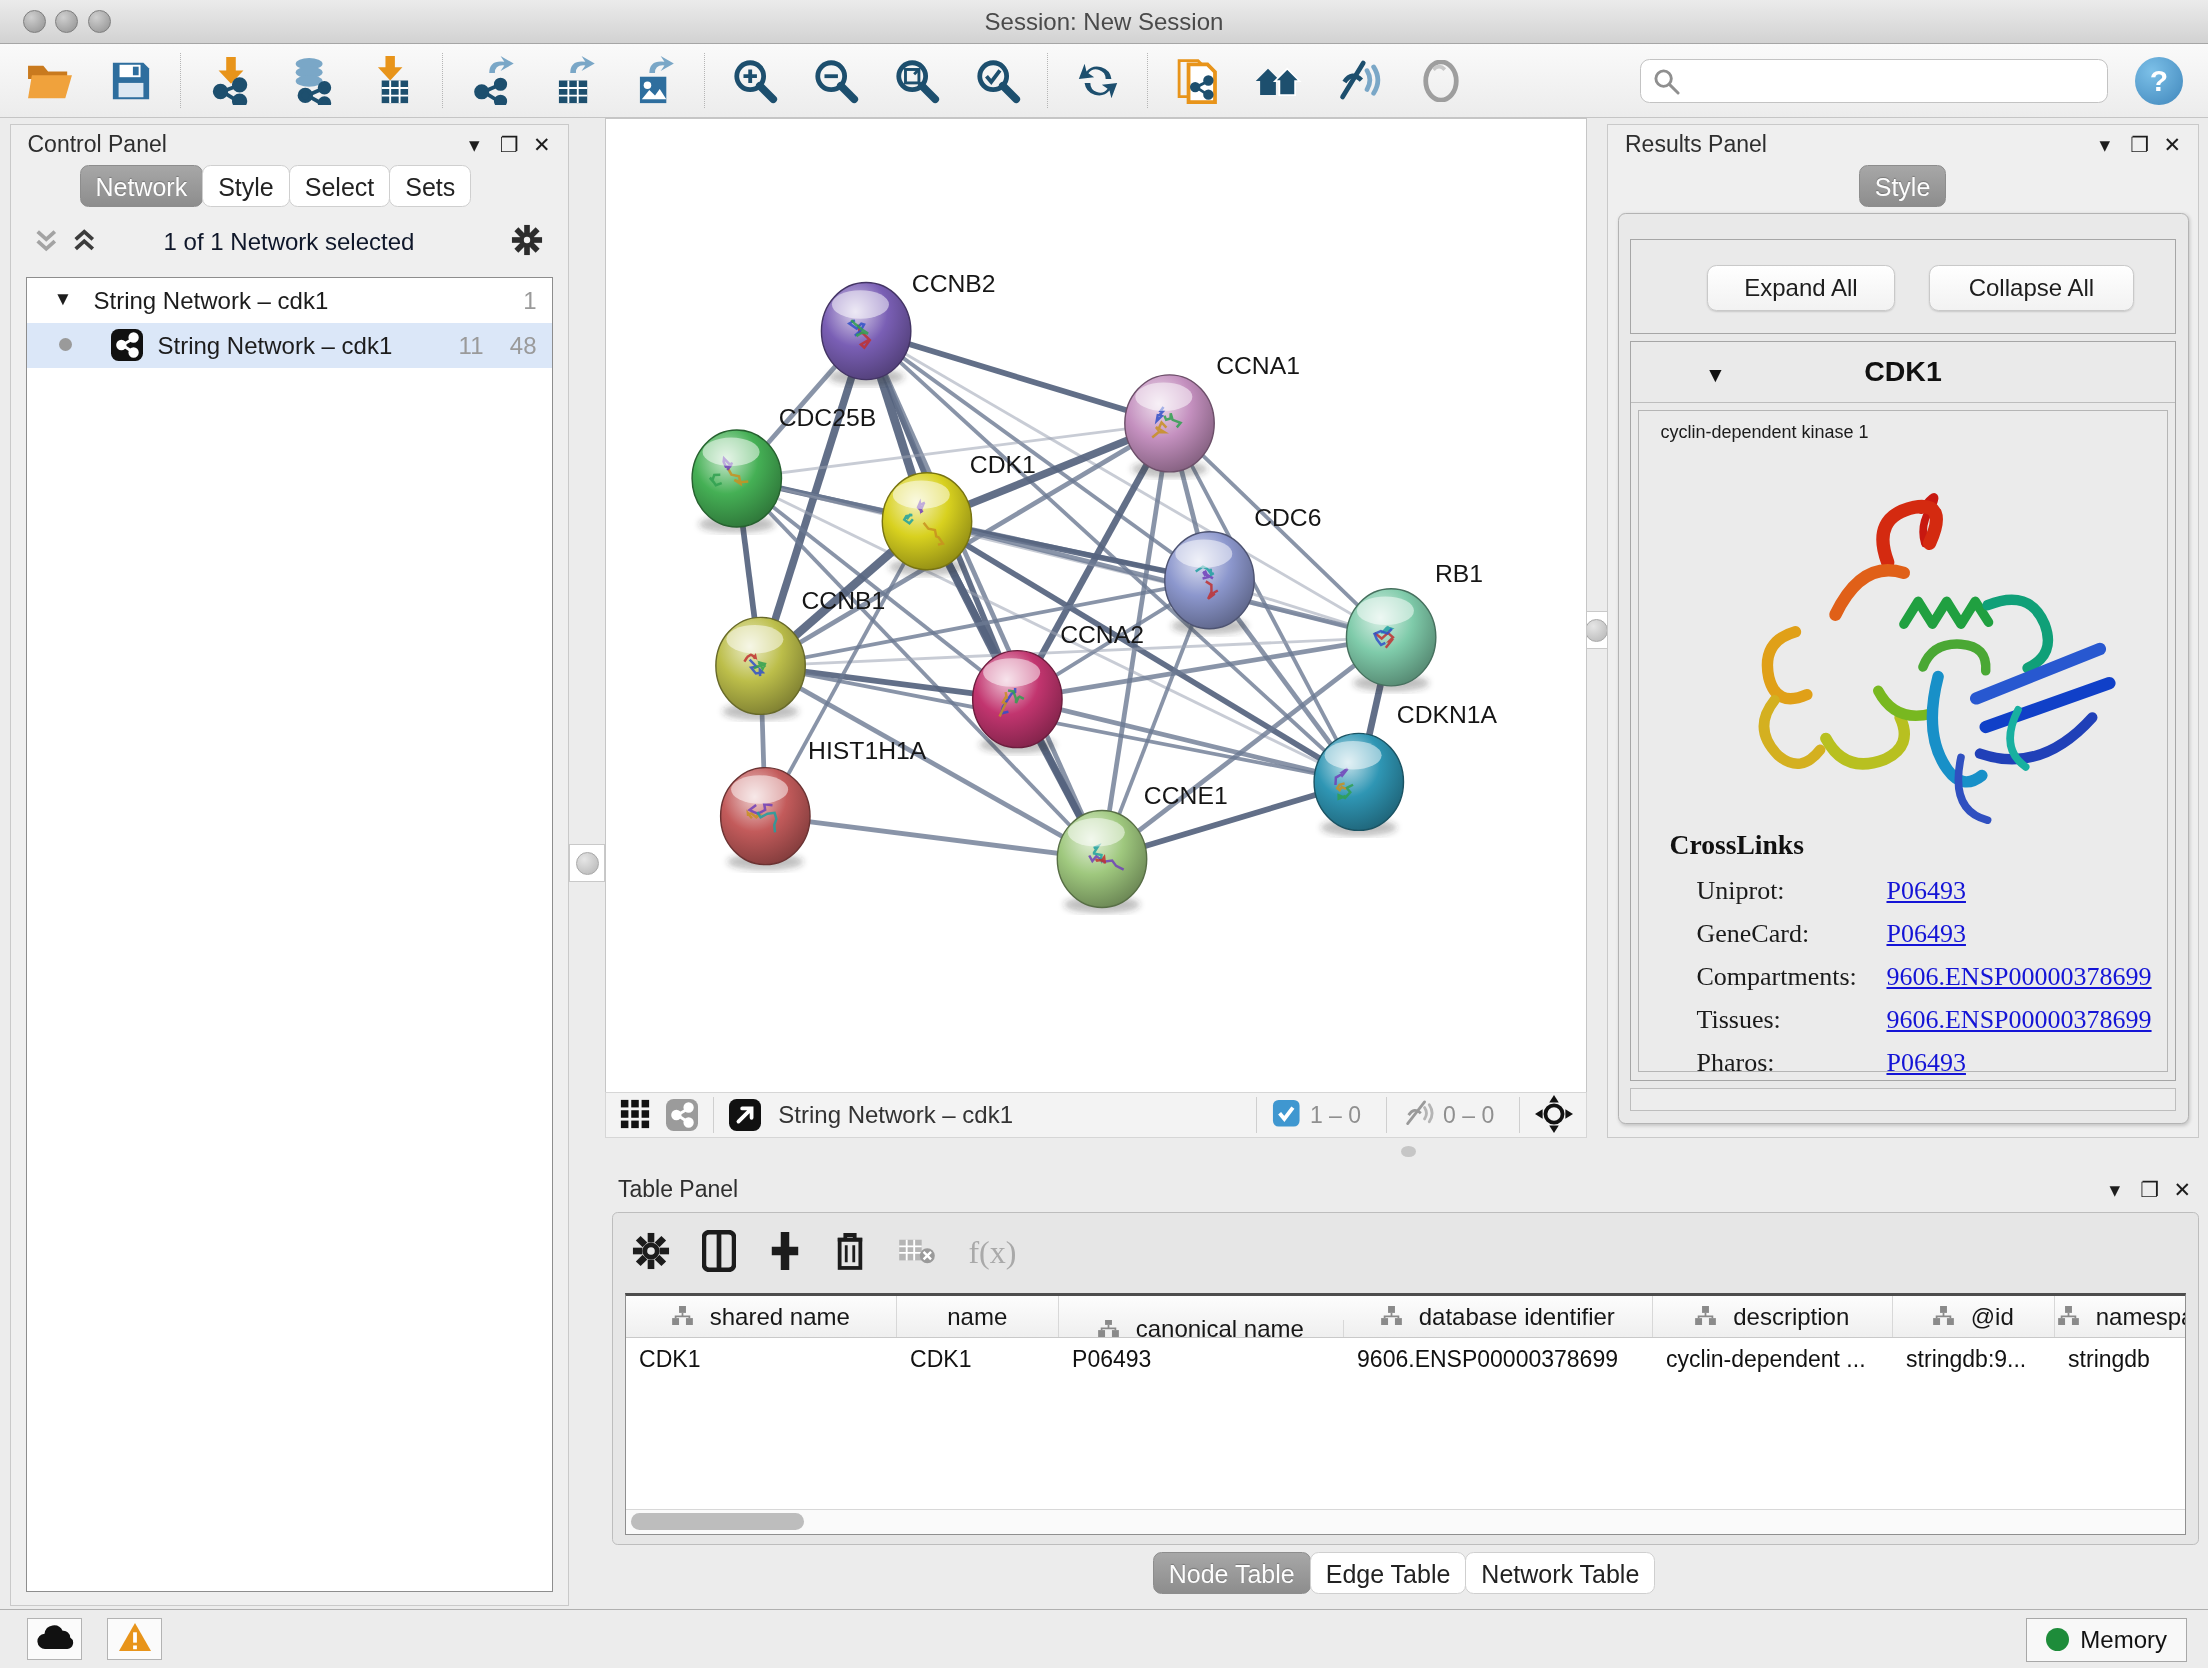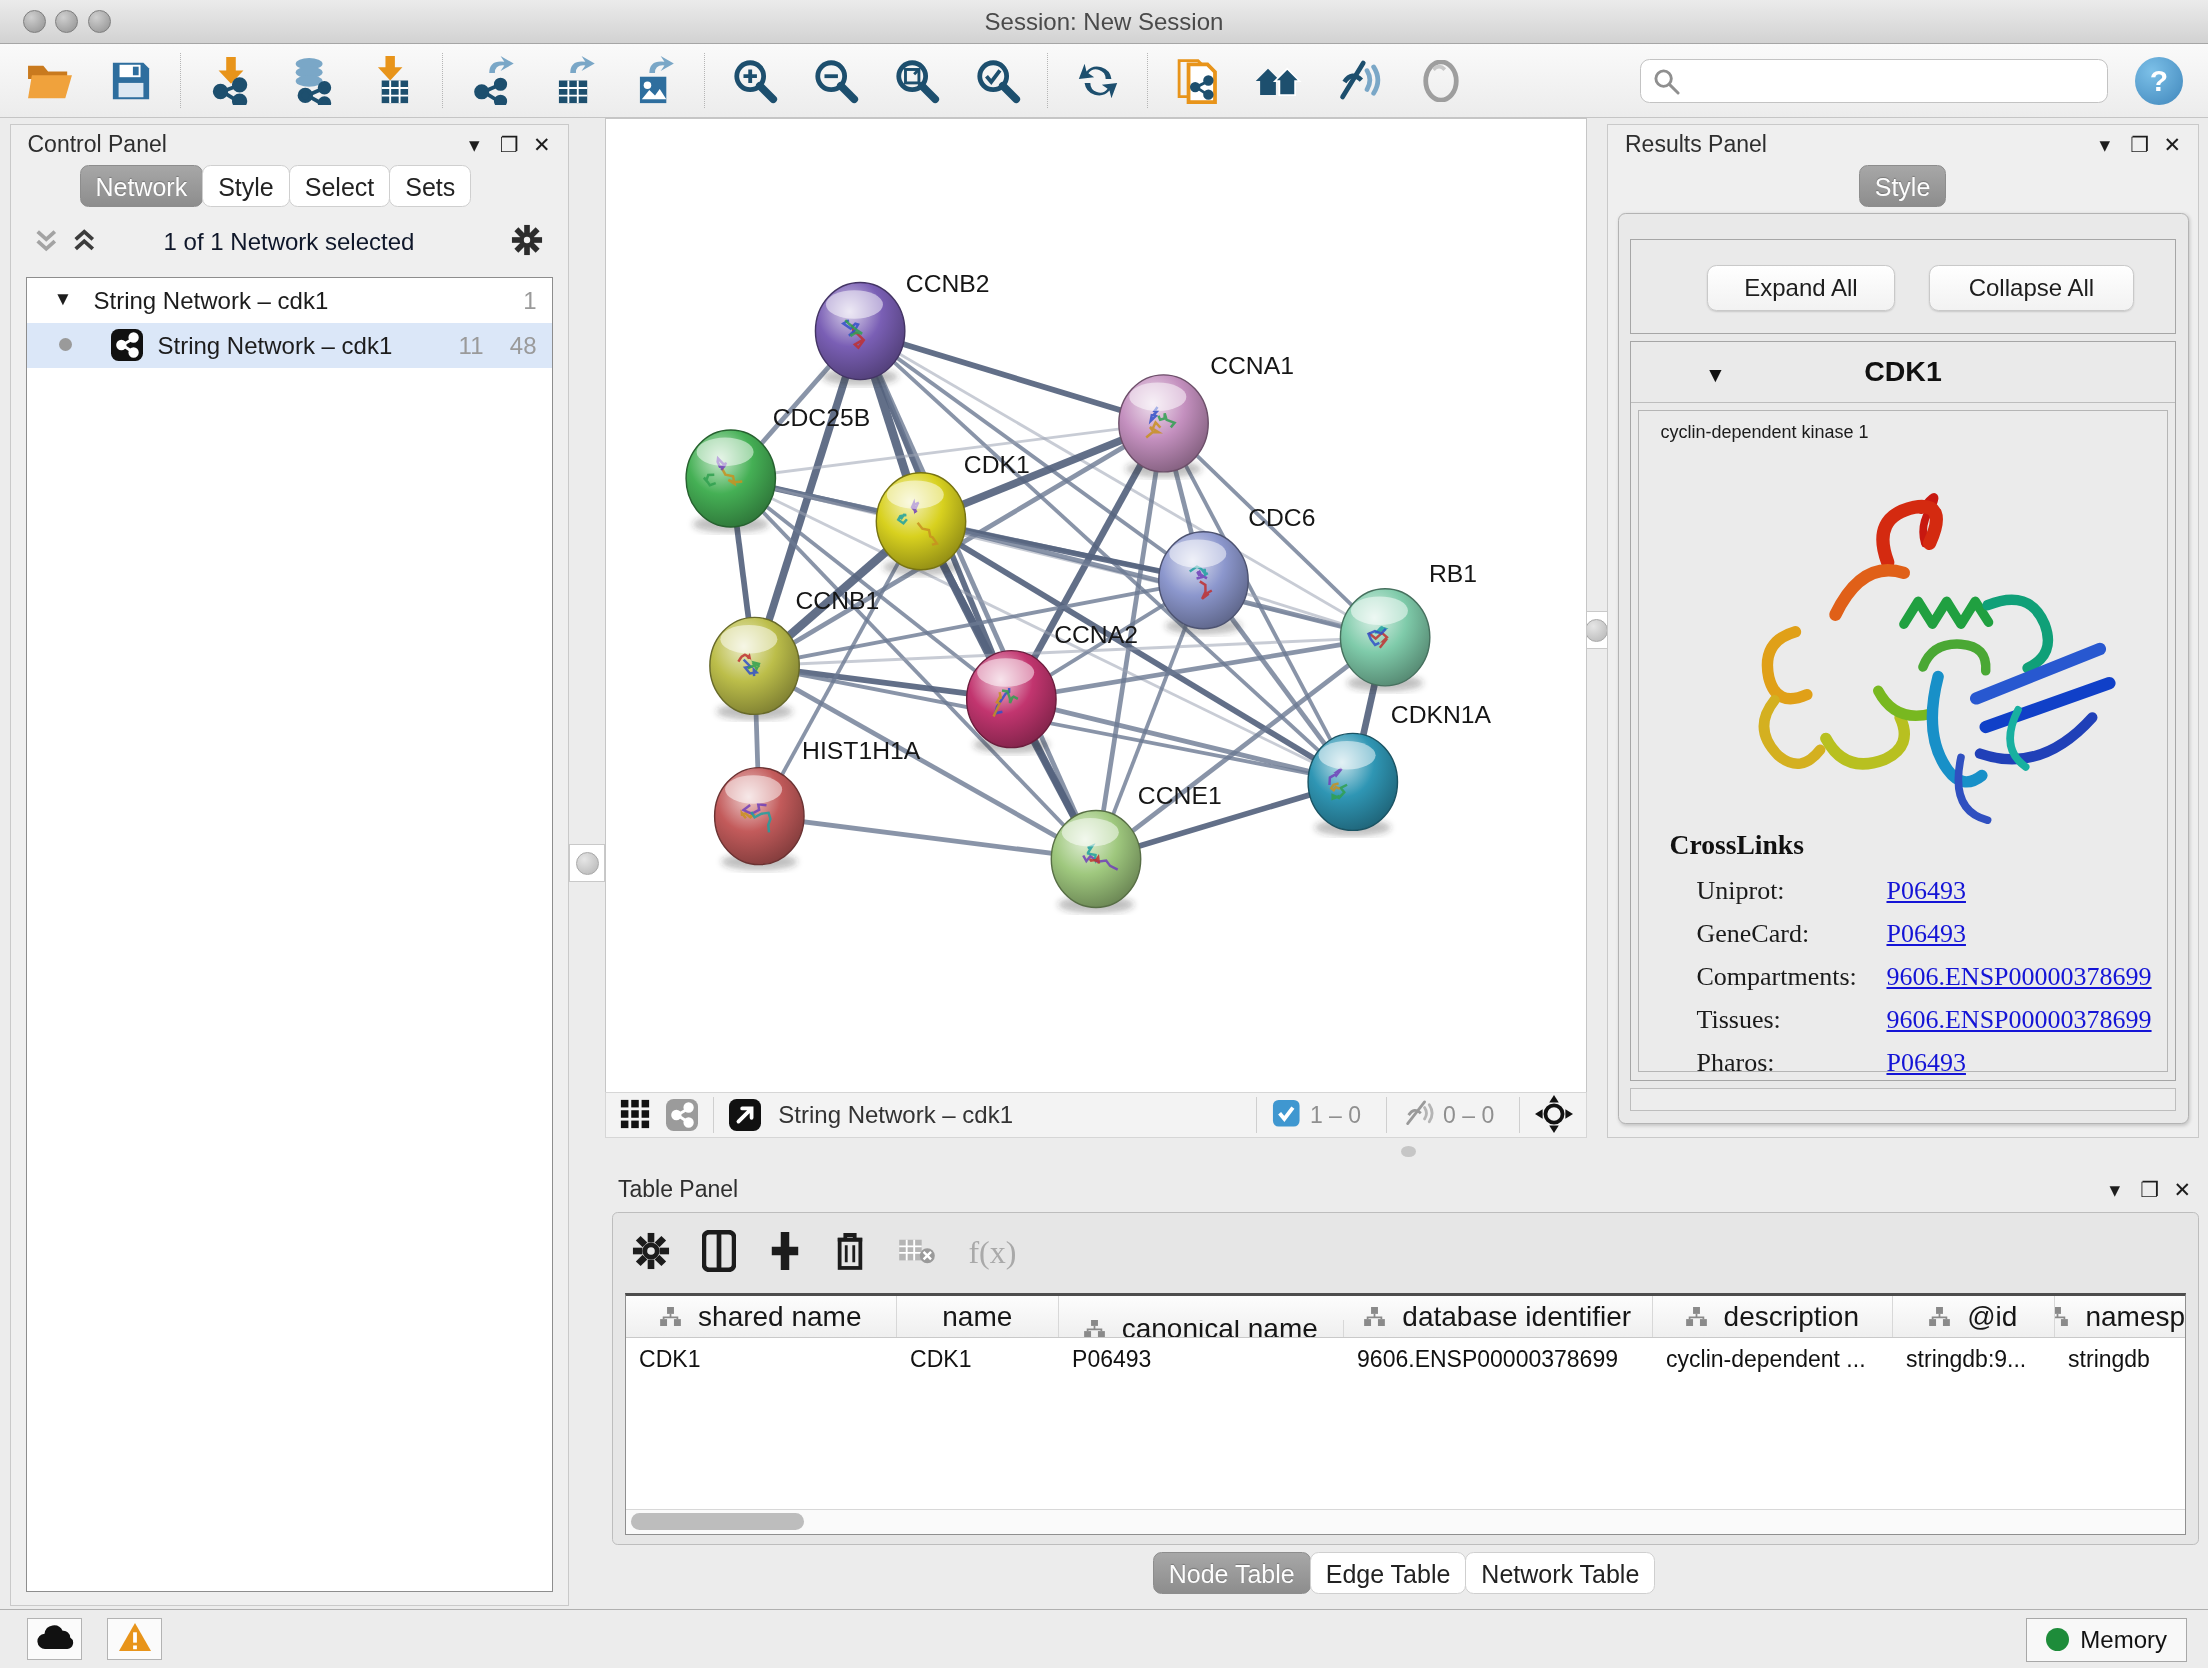--- a/index.html
+++ b/index.html
@@ -48,21 +48,21 @@
   .tree-box { position:absolute; left:15px; right:15px; top:152px; bottom:13.3px;
     background:#fff; border:1.9px solid #8d8d8d; }
   .tree-row { position:relative; height:45px; font-size:24px; color:#1c1c1c; }
   .tree-row.sel { background:#dbe7f8; }
   .tree-count { position:absolute; font-size:24px; color:#9a9a9a; }
   .share-chip { display:inline-block; width:32px; height:32px; border-radius:7.6px; background:#111; }
   .share-chip.gray { background:#9b9b9b; }
 
   
   .net-canvas { position:absolute; left:605px; top:118px; width:982px; height:974px;
-    background:#fff; border:1px solid #c6c6c6; border-bottom:none; }
+    background:#fff; border:1px solid #c6c6c6; border-bottom:none;padding-left:6px; }
   .net-toolbar { position:absolute; left:605px; top:1092px; width:982px; height:46px;
     background:#f3f3f3; border:1px solid #d6d6d6; display:flex; align-items:center; padding:0 13.3px; }
   .nt-sep { width:0; border-left:1px solid #cfcfcf; height:36px; margin:0 15px; }
   .nt-title { font-size:24px; color:#333; margin-left:17px; }
   .nt-count { font-size:23px; color:#8f8f8f; margin:0 9.5px; }
 
   .v-split { position:absolute; left:569px; top:118px; width:36px; height:1491px; background:#ececec; }
   .v-split2 { position:absolute; left:1586px; top:118px; width:21px; height:1020px; background:#ececec; }
   .h-split { position:absolute; left:605px; top:1138px; width:1604px; height:32px; background:#ececec; }
   .grip-box { position:absolute; width:36px; height:38px; background:#fff; border:1px solid #c9c9c9;
@@ -106,21 +106,21 @@
   
   .table-panel { position:absolute; left:601px; top:1170px; width:1607px; height:439px; background:#ececec; }
   .tp-card { position:absolute; left:11.4px; top:42px; right:9.5px; height:333px; background:#e6e6e6;
     border:1px solid #bdbdbd; border-radius:5.7px; }
   .tp-toolbar { position:absolute; left:19px; top:15px; height:49px; display:flex; align-items:center; gap:32px; }
   .fx-label { font-family:"Liberation Serif", serif; font-size:32px; color:#a9a9a9; }
   .data-table { position:absolute; left:11.4px; right:11.4px; top:80px; bottom:9.5px; background:#fff;
     border:1.9px solid #8f8f8f; border-top:3.8px solid #4d4d4d; overflow:hidden; }
   .dt-header { display:flex; height:42px; background:linear-gradient(#fdfdfd,#efefef);
     border-bottom:1px solid #c9c9c9; }
-  .dt-hcell { display:flex; align-items:center; justify-content:center; gap:17px; font-size:28px;
+  .dt-hcell { display:flex; align-items:center; justify-content:center; gap:17px; font-size:24px;
     color:#161616; border-right:1px solid #d8d8d8; overflow:hidden; white-space:nowrap; flex:none; }
   .dt-row { display:flex; height:44px; }
   .dt-cell { font-size:23px; color:#111; padding:7.6px 0 0 13.3px; overflow:hidden; white-space:nowrap; flex:none; }
   .dt-scroll { position:absolute; left:0; right:0; bottom:0; height:25px; background:#fafafa;
     border-top:1px solid #d8d8d8; }
   .dt-thumb { position:absolute; left:5.7px; top:3.8px; width:173px; height:17px; border-radius:8.6px; background:#bdbdbd; }
   .tp-tabs { position:absolute; left:0; right:0; top:382px; text-align:center; }
 
   
   .statusbar { position:absolute; left:0; top:1609px; width:2208px; height:59px; background:#ececec;

